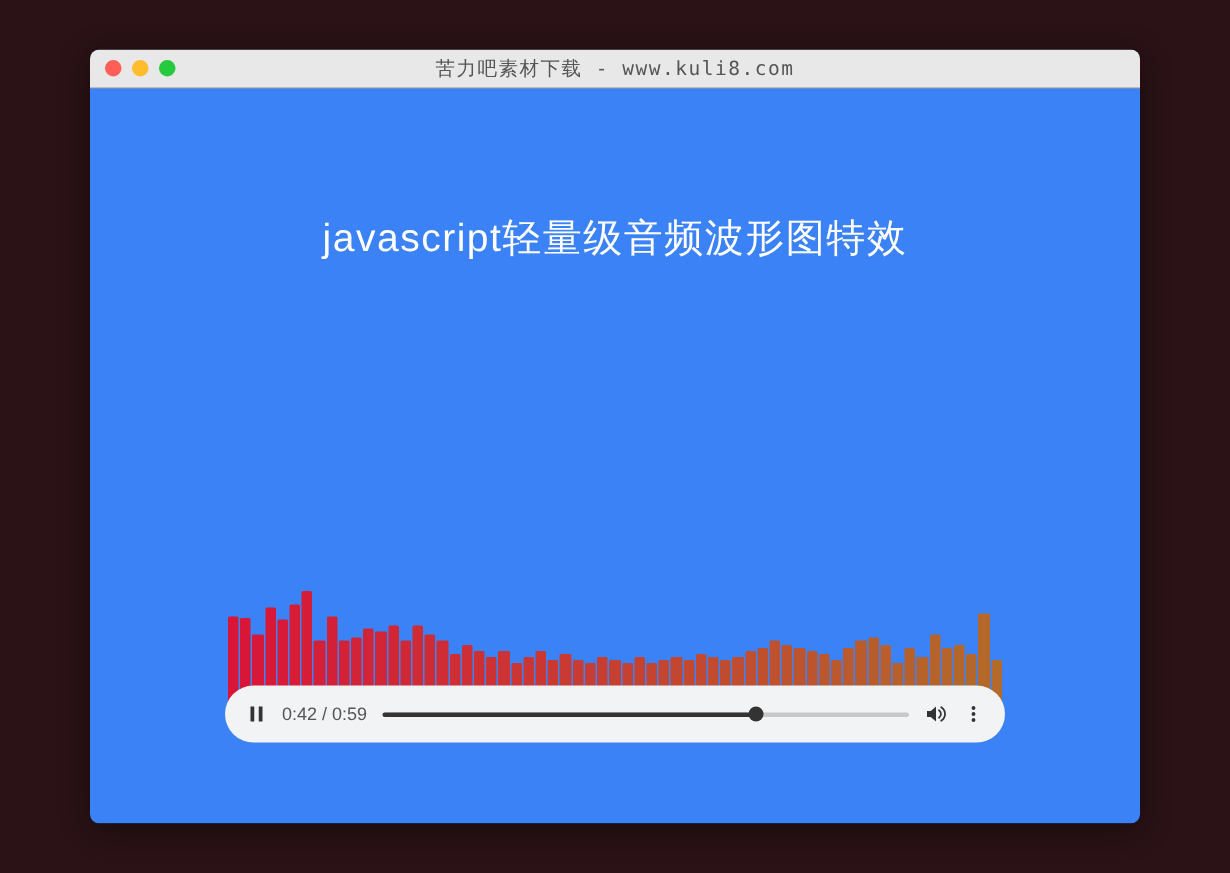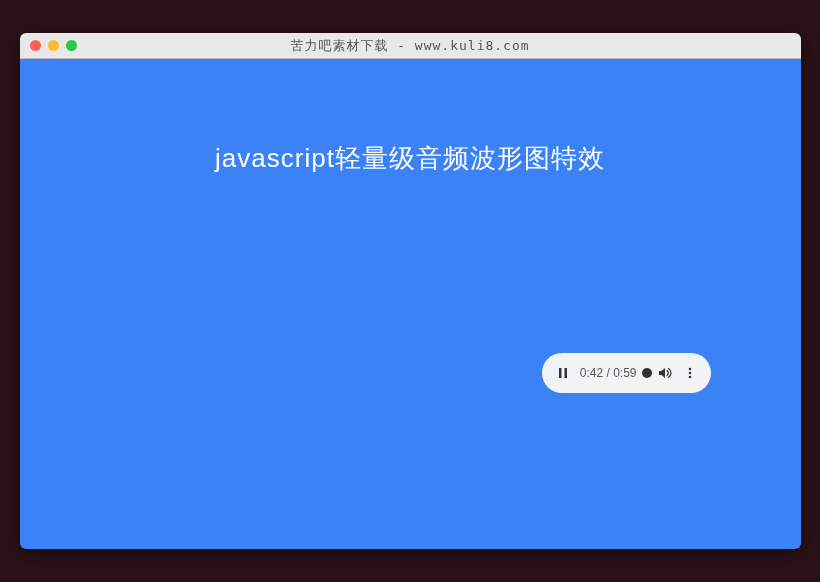--- a/index.html
+++ b/index.html
@@ -6,21 +6,21 @@
 body {
   background: #2a1216;
   width: 820px;
   height: 582px;
   font-family: -apple-system, BlinkMacSystemFont, "Segoe UI", sans-serif;
   display: flex;
   align-items: center;
   justify-content: center;
 }
 .browser-window {
-  width: 781px;
+  width: 700px;
   background: #000;
   border-radius: 6px;
   overflow: hidden;
   box-shadow: 0 4px 20px rgba(0,0,0,0.4);
 }
 .titlebar {
   background: #e8e8e8;
   height: 26px;
   display: flex;
   align-items: center;
@@ -55,21 +55,21 @@
   margin-top: 62px;
   letter-spacing: 1px;
 }
 .wave-area {
   position: absolute;
   left: 90px;
   right: 90px;
   bottom: 54px;
   height: 130px;
   display: flex;
-  flex-direction: row;
+  flex-direction: column;
   justify-content: flex-end;
 }
 .bars {
   display: flex;
   align-items: flex-end;
   height: 110px;
   gap: 1px;
   padding: 0 2px;
 }
 .bar {

